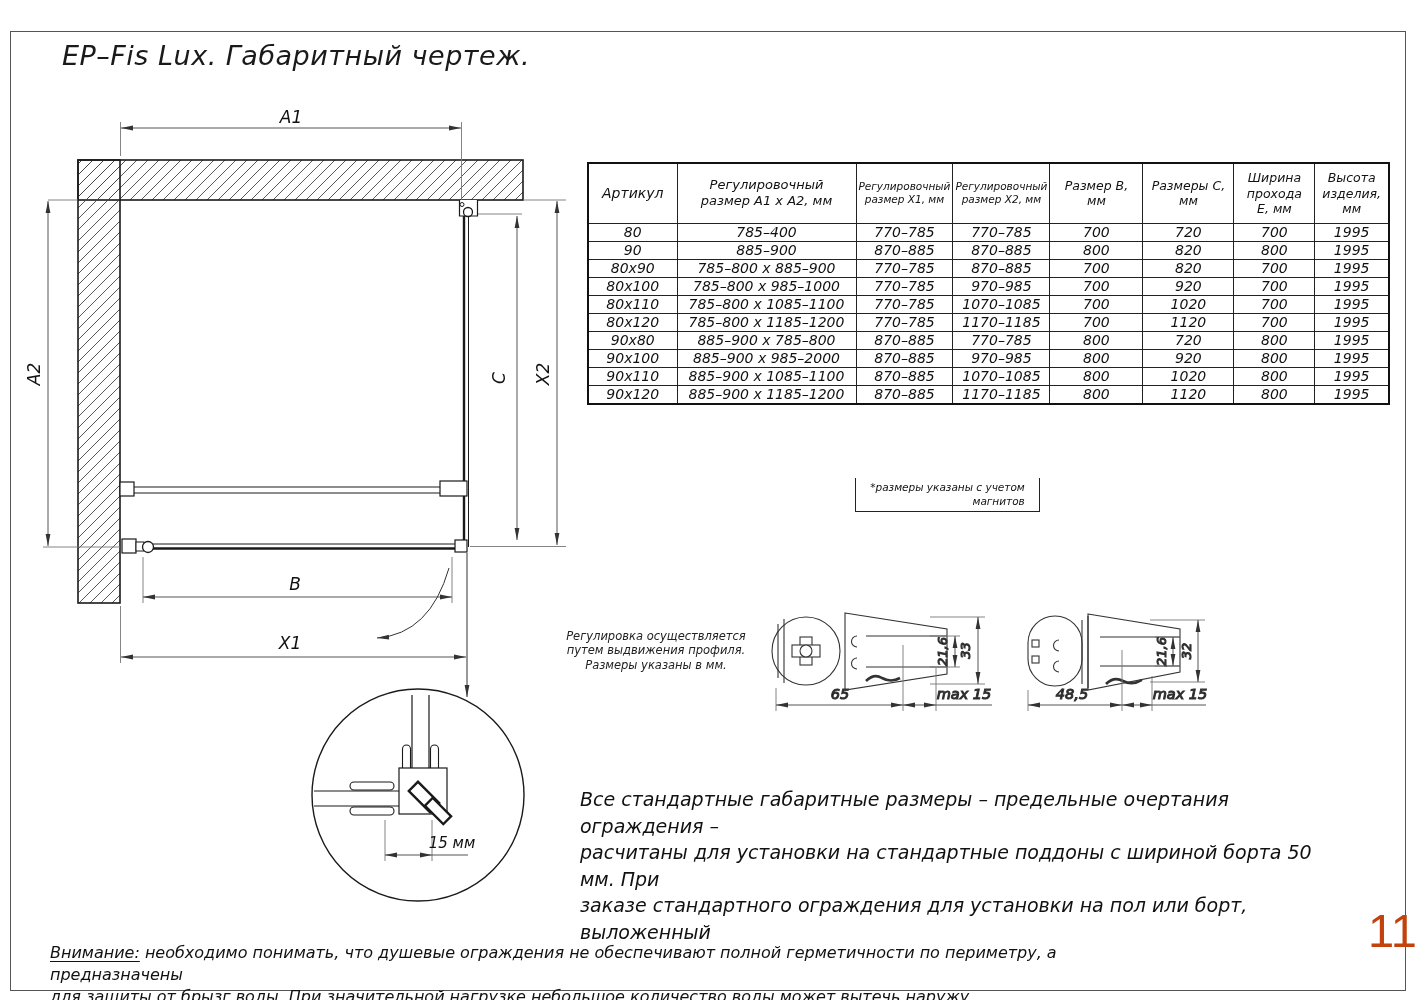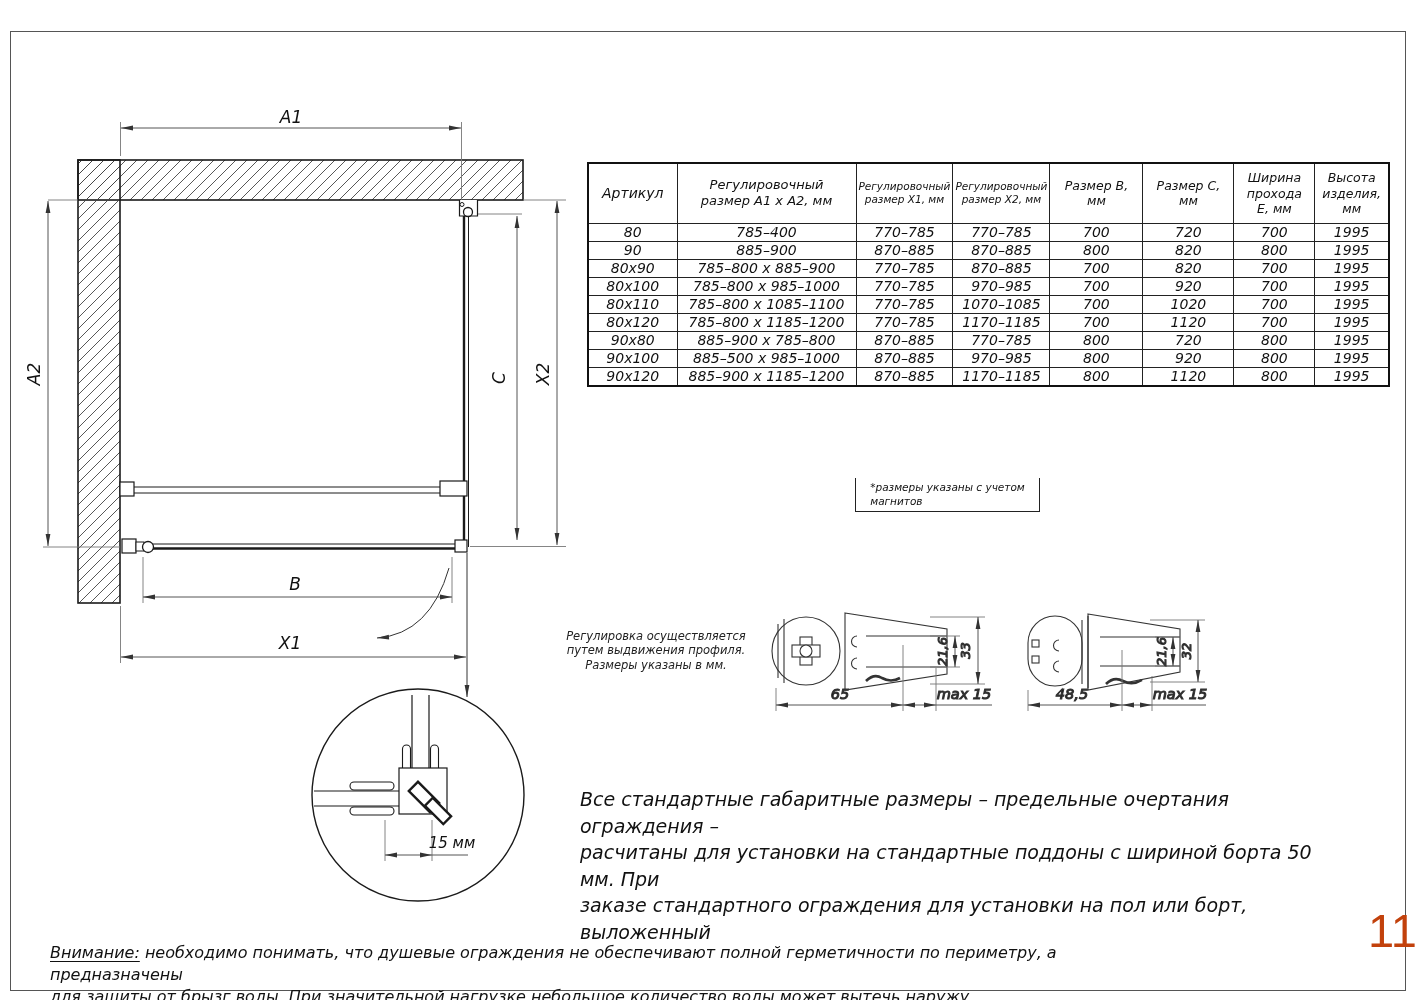--- a/index.html
+++ b/index.html
@@ -13,21 +13,21 @@
   .sizeTable th,.sizeTable td{border:1px solid #222;text-align:center;vertical-align:middle;
         font-style:italic;color:#111;padding:0 2px;white-space:pre-line;font-weight:normal;line-height:1.22;}
   .sizeTable thead tr{height:60px;}
   .sizeTable tbody tr{height:16px;}
   .sizeTable td{font-size:14px;}
   .sizeTable th.c0{font-size:14px;}
   .sizeTable th.c1{font-size:13px;}
   .sizeTable th.c2,.sizeTable th.c3{font-size:10.5px;}
   .sizeTable th.c4,.sizeTable th.c5,.sizeTable th.c6,.sizeTable th.c7{font-size:12.5px;}
   .footnote{position:absolute;left:855px;top:478px;width:183px;height:33px;border:1px solid #222;border-top:none;
-        display:flex;align-items:center;justify-content:center;text-align:left;
+        display:flex;align-items:center;justify-content:center;text-align:right;
         font-size:10.5px;font-style:italic;white-space:pre-line;line-height:1.25;}
 
   
   .plansvg{position:absolute;left:0;top:0;width:580px;height:1000px;}
   .profsvg{position:absolute;left:560px;top:595px;width:660px;height:130px;}
   .dimlbl{font-size:17px;font-style:italic;fill:#111;text-anchor:middle;font-family:"DejaVu Sans",sans-serif;}
   .dimsm{font-size:15px;font-style:italic;fill:#111;text-anchor:middle;font-family:"DejaVu Sans",sans-serif;}
   .plbl{font-size:14.5px;font-style:italic;fill:#111;text-anchor:middle;font-family:"DejaVu Sans",sans-serif;}
   .plblr{font-size:13px;font-style:italic;fill:#111;text-anchor:middle;font-family:"DejaVu Sans",sans-serif;}
 
@@ -38,20 +38,21 @@
   .warning{position:absolute;left:50px;top:930px;width:1030px;font-size:16px;font-style:italic;line-height:22px;color:#111;margin-top:12px;}
   .warning .ul{text-decoration:underline;text-underline-offset:3px;}
   .pagenum{position:absolute;left:1368px;top:903px;font-size:47px;font-family:"Liberation Sans",sans-serif;color:#c2410c;}
 </style>
 </head>
 <body>
 
 <div class="page">
   <div class="frame"></div>
 
+  <div class="title">EP–Fis Lux. Габаритный чертеж.</div>
 
   <svg class="plansvg" viewBox="0 0 580 1000" xmlns="http://www.w3.org/2000/svg">
     <defs>
       <pattern id="hatch" patternUnits="userSpaceOnUse" width="11" height="11">
         <path d="M0 11 L11 0" stroke="#444" stroke-width="0.9" fill="none"></path>
       </pattern>
       <marker id="arw1" viewBox="0 0 14 8" markerWidth="14" markerHeight="8" refX="13" refY="4" orient="auto-start-reverse" markerUnits="userSpaceOnUse">
         <path d="M13 4 L1 1.6 L1 6.4 Z" fill="#333"></path>
       </marker>
     </defs>
@@ -157,21 +158,21 @@
       <tr>
           <th class="c0">Артикул</th>
           <th class="c1">Регулировочный
 размер A1 x A2, мм</th>
           <th class="c2">Регулировочный
 размер X1, мм</th>
           <th class="c3">Регулировочный
 размер X2, мм</th>
           <th class="c4">Размер B,
 мм</th>
-          <th class="c5">Размер C,
+          <th class="c5">Размеры C,
 мм</th>
           <th class="c6">Ширина
 прохода
 E, мм</th>
           <th class="c7">Высота
 изделия,
 мм</th>
         </tr>
     </thead>
     <tbody>
@@ -240,25 +241,35 @@
           <td class="c1">885–900 x 785–800</td>
           <td class="c2">870–885</td>
           <td class="c3">770–785</td>
           <td class="c4">800</td>
           <td class="c5">720</td>
           <td class="c6">800</td>
           <td class="c7">1995</td>
         </tr>
         <tr>
           <td class="c0">90x100</td>
-          <td class="c1">885–500 x 985–1000</td>
+          <td class="c1">885–900 x 985–2000</td>
           <td class="c2">870–885</td>
           <td class="c3">970–985</td>
           <td class="c4">800</td>
           <td class="c5">920</td>
+          <td class="c6">800</td>
+          <td class="c7">1995</td>
+        </tr>
+        <tr>
+          <td class="c0">90x110</td>
+          <td class="c1">885–900 x 1085–1100</td>
+          <td class="c2">870–885</td>
+          <td class="c3">1070–1085</td>
+          <td class="c4">800</td>
+          <td class="c5">1020</td>
           <td class="c6">800</td>
           <td class="c7">1995</td>
         </tr>
         <tr>
           <td class="c0">90x120</td>
           <td class="c1">885–900 x 1185–1200</td>
           <td class="c2">870–885</td>
           <td class="c3">1170–1185</td>
           <td class="c4">800</td>
           <td class="c5">1120</td>

